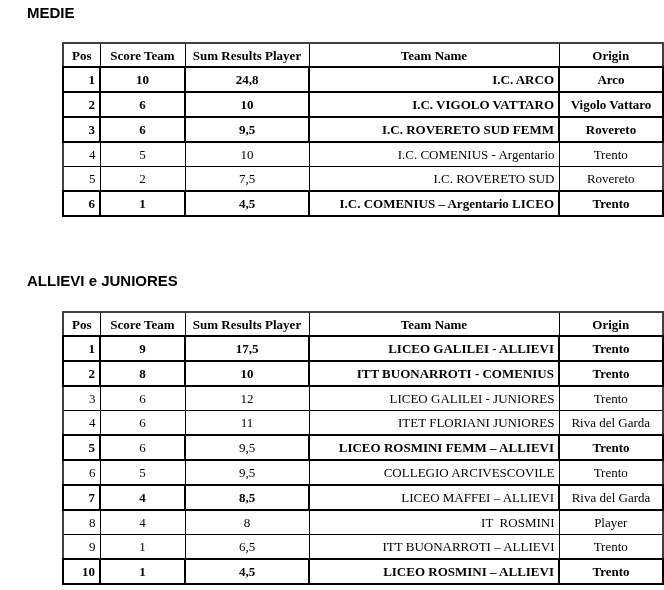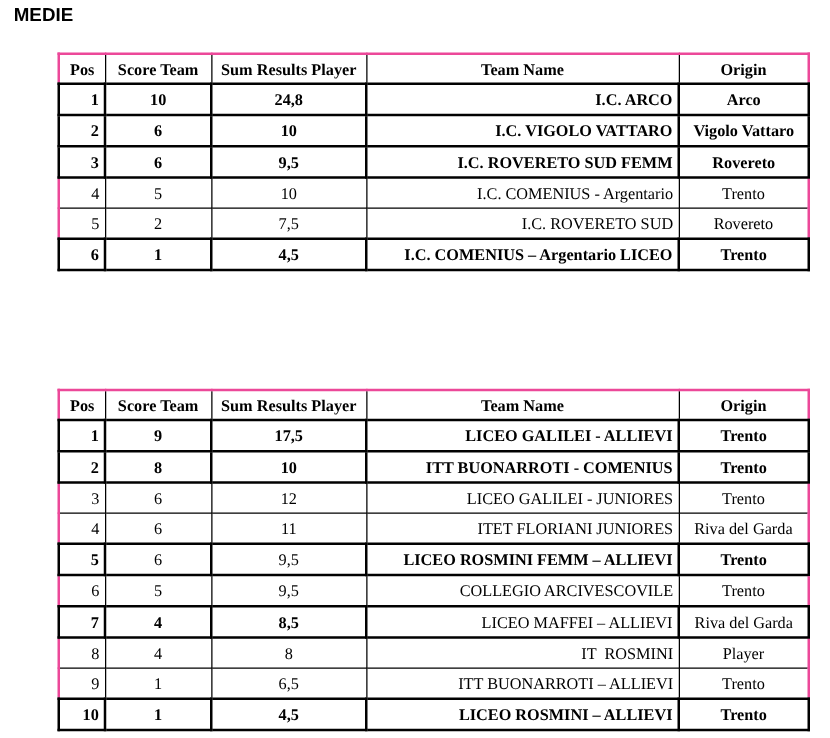--- a/index.html
+++ b/index.html
@@ -10,20 +10,21 @@
     height: 590px;
     font-family: "Liberation Serif", serif;
     color: #000000;
     overflow: hidden;
   }
   .page {
     position: relative;
     width: 535px;
     height: 590px;
     background: #ffffff;
+    margin-left: 16px;
   }
   .section-title {
     position: absolute;
     left: 11px;
     margin: 0;
     font-family: "Liberation Sans", sans-serif;
     font-weight: bold;
     font-size: 15px;
     color: #000000;
     white-space: pre;
@@ -33,21 +34,21 @@
 
   table.results {
     position: absolute;
     left: 46px;
     border-collapse: collapse;
     table-layout: fixed;
     width: 600px;
     font-family: "Liberation Serif", serif;
     font-size: 13px;
     color: #000000;
-    border: 2px solid #ec4899;
+    border: 2px solid #404040;
   }
   #table-medie { top: 42px; }
   #table-allievi { top: 311px; }
 
   table.results th,
   table.results td {
     border: 1px solid #000000;
     height: 23px;
     padding: 0 4px;
     overflow: hidden;
@@ -132,20 +133,21 @@
         <tr class="thick">
           <td class="al-right b">6</td>
           <td class="al-center b">1</td>
           <td class="al-center b">4,5</td>
           <td class="al-left b">I.C. COMENIUS – Argentario LICEO</td>
           <td class="al-center b">Trento</td>
         </tr>
       </tbody>
   </table>
 
+  <h2 class="section-title" id="title-allievi">ALLIEVI e JUNIORES</h2>
 
   <table class="results" id="table-allievi">
     <colgroup>
       <col style="width:37px">
       <col style="width:85px">
       <col style="width:124px">
       <col style="width:250px">
       <col style="width:104px">
     </colgroup>
     <thead>

